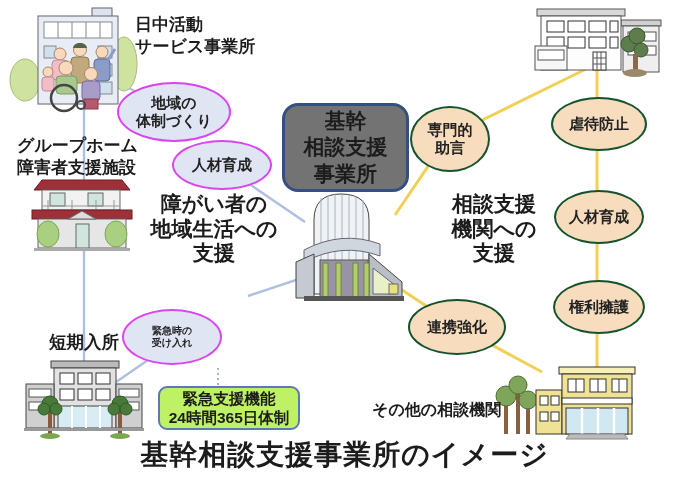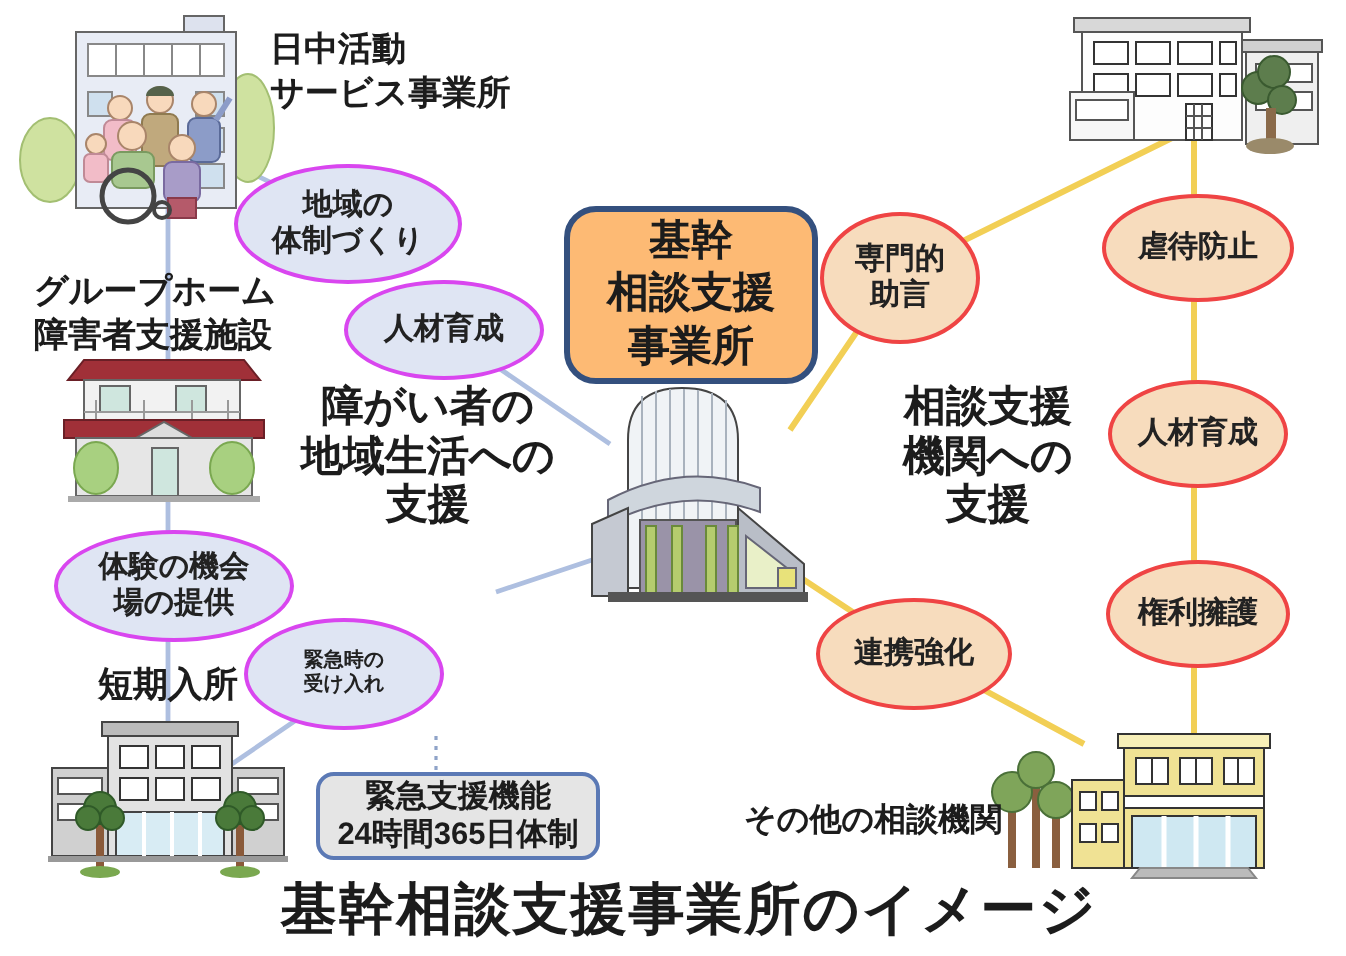--- a/index.html
+++ b/index.html
@@ -9,48 +9,48 @@
   }
   svg{display:block;}
   .layer{position:absolute;left:0;top:0;width:673px;height:478px;}
   .illus{position:absolute;z-index:2;}
   .bubble{
     position:absolute;z-index:3;border-radius:50%;
     display:flex;align-items:center;justify-content:center;text-align:center;
     font-weight:600;font-size:15px;line-height:1.22;white-space:pre-line;color:#222;
   }
   .bubble.blue{background:#dfe5f3;border:2px solid #d946ef;}
-  .bubble.orange{background:#f7dcbd;border:2px solid #ef4444;}
+  .bubble.orange{background:#f7dcbd;border:2px solid #14532d;}
   .lbl{position:absolute;z-index:3;font-weight:700;white-space:pre-line;}
   #bubble-chiiki{left:117px;top:82px;width:110px;height:56px;}
   #bubble-jinzai-left{left:172px;top:140px;width:96px;height:46px;}
   #bubble-taiken{left:27px;top:265px;width:116px;height:52px;}
   #bubble-soudan{left:186px;top:273px;width:124px;height:46px;}
   #bubble-kinkyu{left:122px;top:309px;width:96px;height:52px;font-size:10px;}
   #bubble-senmon{left:410px;top:106px;width:76px;height:62px;}
   #bubble-gyakutai{left:551px;top:97px;width:92px;height:50px;}
   #bubble-jinzai-right{left:554px;top:190px;width:86px;height:50px;}
   #bubble-kenri{left:553px;top:280px;width:88px;height:50px;}
   #bubble-renkei{left:408px;top:299px;width:94px;height:52px;}
   #label-day-activity{left:135px;top:14px;font-size:17px;line-height:1.3;}
   #label-consult-office{left:354px;top:19px;font-size:16.5px;line-height:1.32;}
   #label-group-home{left:17px;top:135px;font-size:17px;line-height:1.3;}
   #label-short-stay{left:49px;top:330px;font-size:17.5px;}
   #heading-left{left:148px;top:192px;width:132px;font-size:21px;line-height:1.17;text-align:center;}
   #heading-right{left:438px;top:192px;width:112px;font-size:21px;line-height:1.17;text-align:center;}
   #label-other-org{left:372px;top:400px;font-size:16px;}
   #center-box{
     position:absolute;z-index:4;left:282px;top:103px;width:121px;height:83px;
-    background:#fdba74;border:3px solid #34507e;border-radius:16px;
+    background:#737373;border:3px solid #34507e;border-radius:16px;
     display:flex;align-items:center;justify-content:center;text-align:center;
     font-weight:700;font-size:21px;line-height:1.25;white-space:pre-line;
   }
   #emergency-box{
     position:absolute;z-index:4;left:158px;top:386px;width:138px;height:40px;
-    background:#e5e5e5;border:2.5px solid #5b79b5;border-radius:9px;
+    background:#bef264;border:2.5px solid #5b79b5;border-radius:9px;
     display:flex;align-items:center;justify-content:center;text-align:center;
     font-weight:700;font-size:15.5px;line-height:1.25;white-space:pre-line;
   }
   #main-title{
     position:absolute;z-index:3;left:0;right:0;top:436px;text-align:center;
     font-size:28px;font-weight:600;letter-spacing:1px;padding-left:16px;
   }
 </style>
 </head>
 <body>
@@ -235,22 +235,20 @@
 地域生活への
 支援</div>
   <div class="lbl" id="heading-right">相談支援
 機関への
 支援</div>
   <div class="lbl" id="label-other-org">その他の相談機関</div>
 
   <div class="bubble blue" id="bubble-chiiki">地域の
 体制づくり</div>
   <div class="bubble blue" id="bubble-jinzai-left">人材育成</div>
-  <div class="bubble blue" id="bubble-taiken">体験の機会
-場の提供</div>
   <div class="bubble blue" id="bubble-kinkyu">緊急時の
 受け入れ</div>
 
   <div class="bubble orange" id="bubble-senmon">専門的
 助言</div>
   <div class="bubble orange" id="bubble-gyakutai">虐待防止</div>
   <div class="bubble orange" id="bubble-jinzai-right">人材育成</div>
   <div class="bubble orange" id="bubble-kenri">権利擁護</div>
   <div class="bubble orange" id="bubble-renkei">連携強化</div>
 

